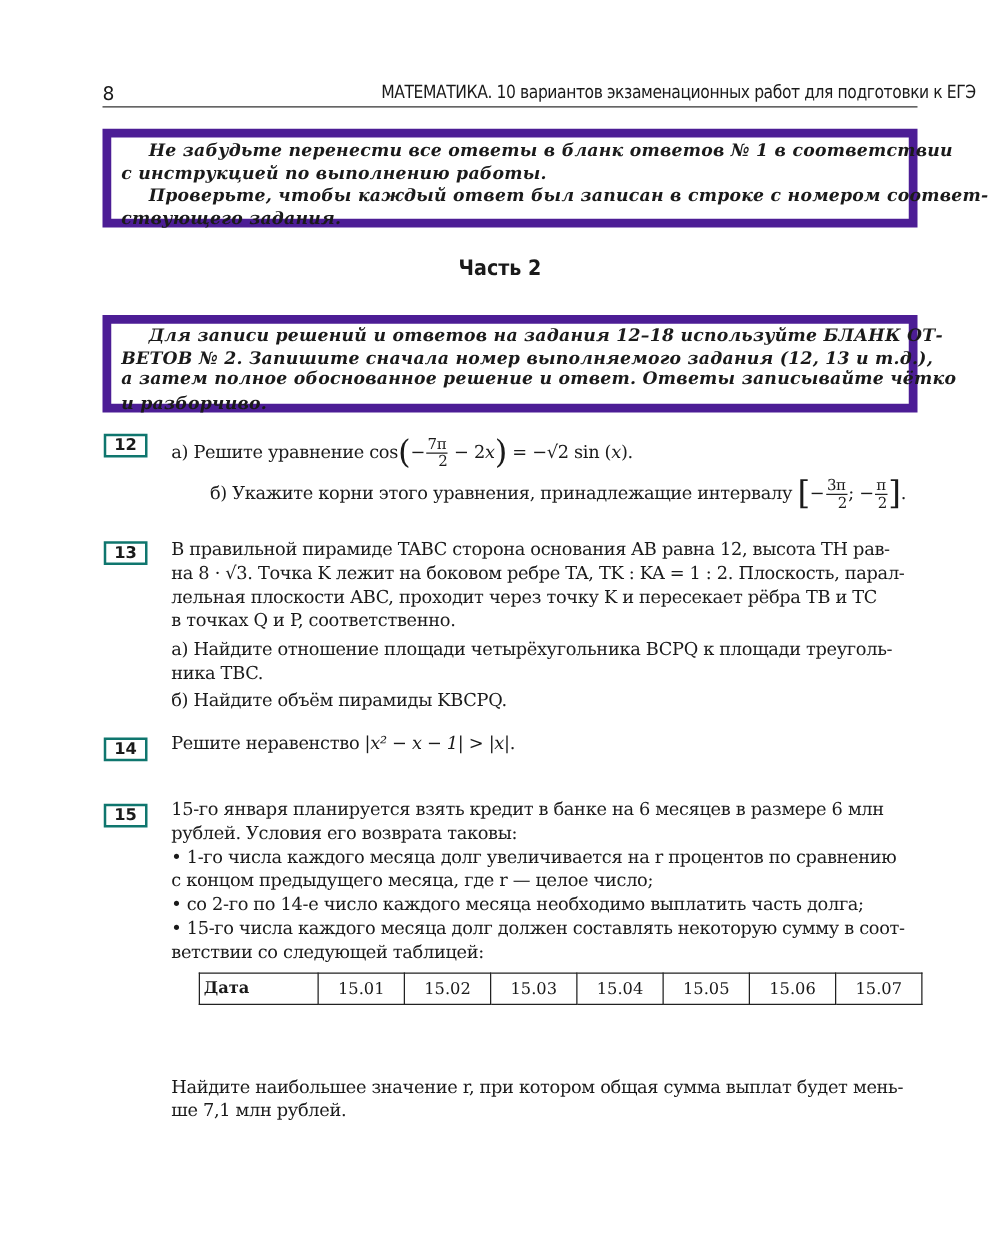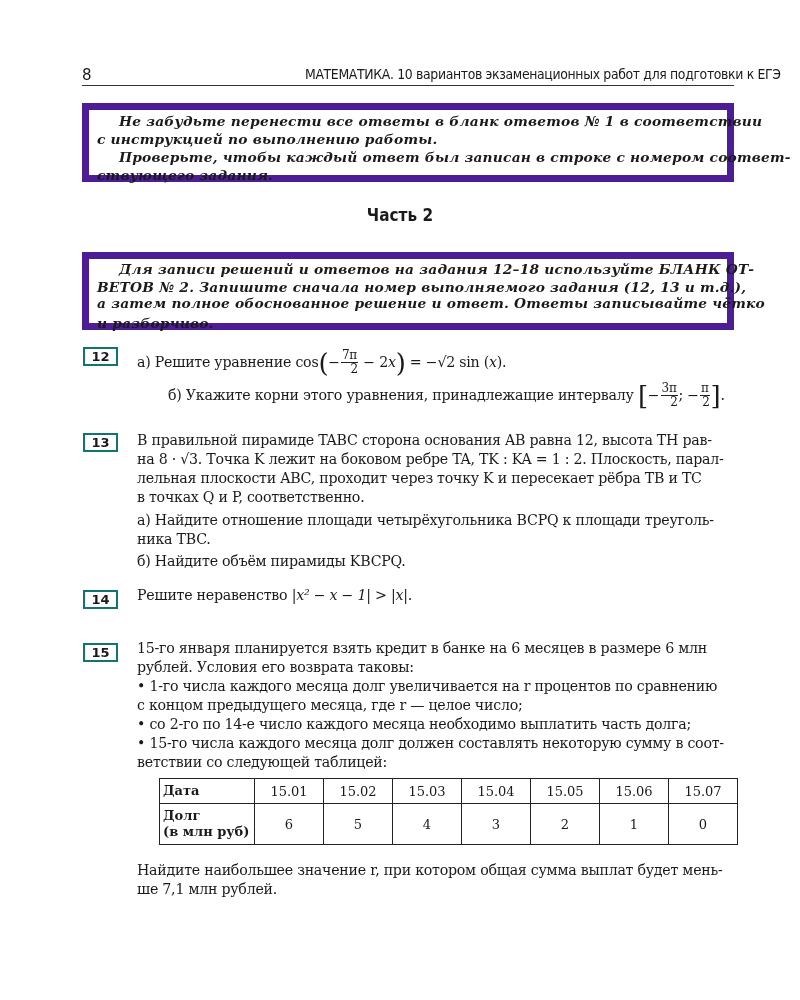--- a/index.html
+++ b/index.html
@@ -85,27 +85,17 @@
       <tr class="r1">
     <td class="lbl">Дата</td>
     <td>15.01</td>
     <td>15.02</td>
     <td>15.03</td>
     <td>15.04</td>
     <td>15.05</td>
     <td>15.06</td>
     <td>15.07</td>
   </tr>
-  <tr class="r2">
-    <td class="lbl"><span>Долг</span><br><span>(в млн руб)</span></td>
-    <td>6</td>
-    <td>5</td>
-    <td>4</td>
-    <td>3</td>
-    <td>2</td>
-    <td>1</td>
-    <td>0</td>
-  </tr>
 </tbody>
   </table>
 
 <div class="t" style="top:862px;">Найдите наибольшее значение r, при котором общая сумма выплат будет мень-</div>
 <div class="t" style="top:881px;">ше 7,1 млн рублей.</div>
 
 </body></html>

